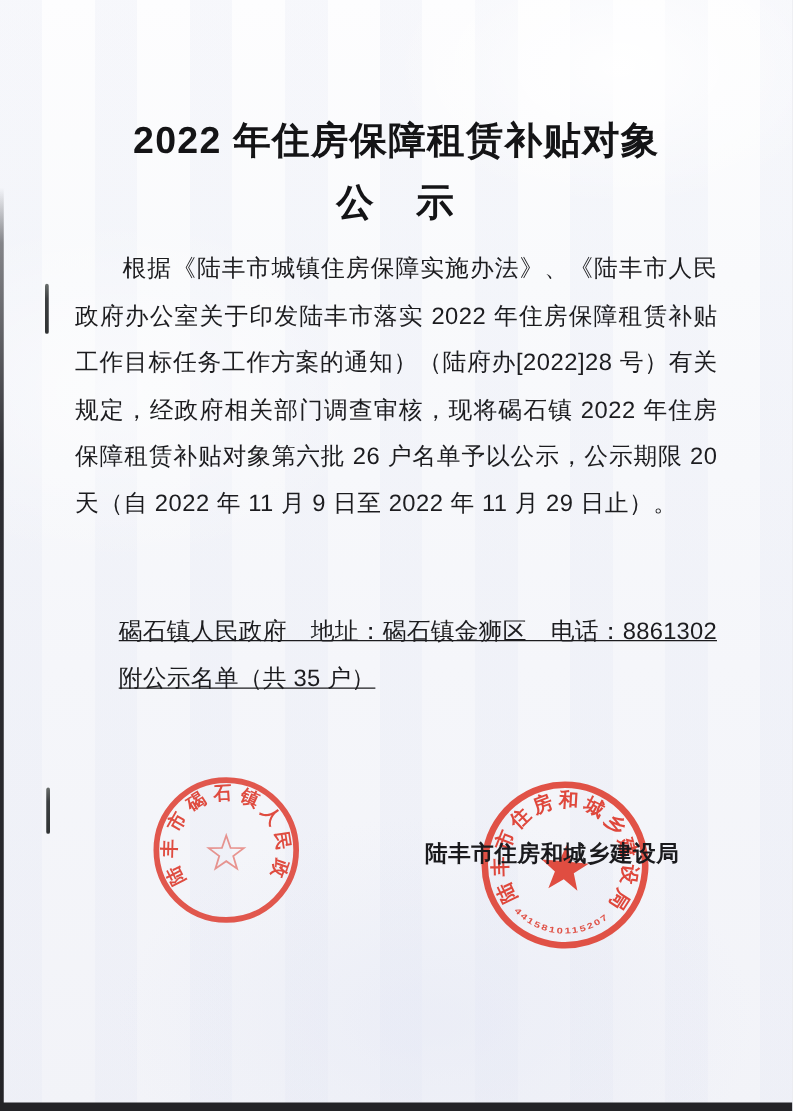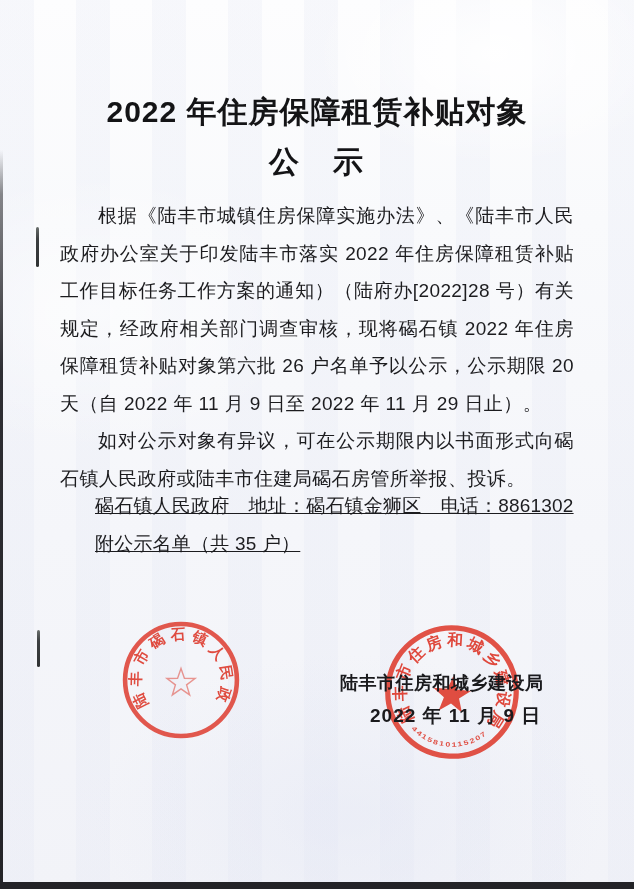--- a/index.html
+++ b/index.html
@@ -61,21 +61,20 @@
 
 <div class="page">
 
   <div class="paper-texture"></div>
 
   <div class="title1">2022 年住房保障租赁补贴对象</div>
   <div class="title2">公　示</div>
 
   <div class="bodytext">
     <p>根据《陆丰市城镇住房保障实施办法》、《陆丰市人民政府办公室关于印发陆丰市落实 2022 年住房保障租赁补贴工作目标任务工作方案的通知）（陆府办[2022]28 号）有关规定，经政府相关部门调查审核，现将碣石镇 2022 年住房保障租赁补贴对象第六批 26 户名单予以公示，公示期限 20 天（自 2022 年 11 月 9 日至 2022 年 11 月 29 日止）。</p>
-    <p>如对公示对象有异议，可在公示期限内以书面形式向碣石镇人民政府或陆丰市住建局碣石房管所举报、投诉。</p>
   </div>
 
   <div class="contacts">
     <div>碣石镇人民政府　地址：碣石镇金狮区　电话：8861302</div>
     <div>附公示名单（共 35 户）</div>
   </div>
 
   <svg class="seal left-seal" viewBox="0 0 120 120">
     <defs>
       <path id="arcTopL" d="M 29.4 85.7 A 40 40 0 1 1 90.6 85.7" fill="none"></path>
@@ -96,20 +95,19 @@
     <polygon points="60,46 64,57.5 76.2,57.7 66.5,65.1 70,76.8 60,69.8 50,76.8 53.5,65.1 43.8,57.7 56,57.5" fill="#dd3527" opacity="0.88"></polygon>
     <text font-size="13.5" font-weight="700" fill="#dd3527" opacity="0.9">
       <textPath href="#arcTopR" startOffset="0" textLength="179" lengthAdjust="spacing">陆丰市住房和城乡建设局</textPath>
     </text>
     <text font-size="5.6" font-weight="700" fill="#dd3527" opacity="0.85" letter-spacing="1">
       <textPath href="#arcBotR" startOffset="14" textLength="72" lengthAdjust="spacingAndGlyphs">4415810115207</textPath>
     </text>
   </svg>
 
   <div class="sig sig-right">陆丰市住房和城乡建设局</div>
-  <div class="sig sig-date">2022 年 11 月 9 日</div>
 
   <div class="edge-left"></div>
   <div class="edge-bottom"></div>
   <div class="staple s1"></div>
   <div class="staple s2"></div>
 
 </div>
 
 </body></html>

